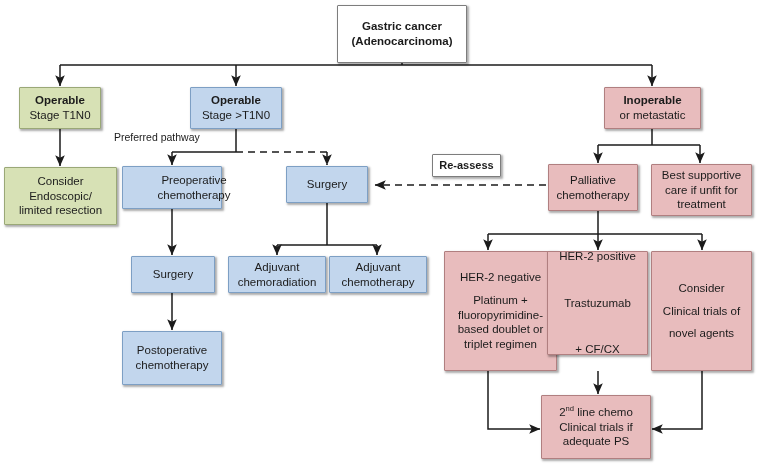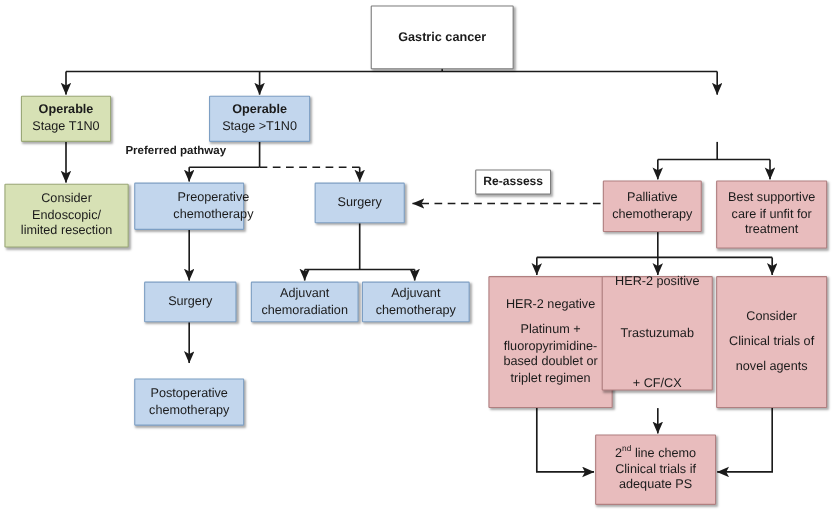--- a/index.html
+++ b/index.html
@@ -40,21 +40,20 @@
   .node .bold{font-weight:bold;}
   .n-white{background:#ffffff;border-color:#7d7d7d;}
   .n-green{background:#d7e1b5;border-color:#9aa877;}
   .n-blue{background:#c2d6ed;border-color:#7d9fc4;}
   .n-pink{background:#e8bcbd;border-color:#b07f80;}
   .label{
     position:absolute;
     font-size:10.5px;
     color:#1b1b1b;
     white-space:nowrap;
-    font-weight:bold;
   }
   .gap{height:8px;}
   sup{font-size:7.6px;vertical-align:super;line-height:0;}
 </style>
 </head>
 <body>
 
 <div id="canvas">
 
   <svg id="wires" viewBox="0 0 758 467" xmlns="http://www.w3.org/2000/svg">
@@ -104,32 +103,37 @@
       <path d="M702,234 L702,250" marker-end="url(#ah)"></path>
 
       <path d="M488,371 L488,429 L540,429" marker-end="url(#ah)"></path>
       <path d="M598,371 L598,394" marker-end="url(#ah)"></path>
       <path d="M702,371 L702,429 L652,429" marker-end="url(#ah)"></path>
     </g>
   </svg>
 
   <div class="node n-white" style="left:337px;top:5px;width:130px;height:58px;">
     <span class="ln bold">Gastric cancer</span>
+    <span class="ln bold">(Adenocarcinoma)</span>
   </div>
 
   <div class="node n-green" style="left:19px;top:87px;width:82px;height:42px;">
     <span class="ln bold">Operable</span>
     <span class="ln">Stage T1N0</span>
   </div>
 
   <div class="node n-blue" style="left:190px;top:87px;width:92px;height:42px;">
     <span class="ln bold">Operable</span>
     <span class="ln">Stage &gt;T1N0</span>
   </div>
 
+  <div class="node n-pink" style="left:604px;top:87px;width:97px;height:42px;">
+    <span class="ln bold">Inoperable</span>
+    <span class="ln">or metastatic</span>
+  </div>
 
   <div class="label" style="left:114px;top:131px;">Preferred pathway</div>
 
   <div class="node n-white" style="left:432px;top:154px;width:69px;height:23px;font-size:11px;">
     <span class="ln bold">Re-assess</span>
   </div>
 
   <div class="node n-green" style="left:4px;top:167px;width:113px;height:58px;">
     <span class="ln">Consider</span>
     <span class="ln">Endoscopic/</span>
@@ -143,21 +147,21 @@
 
   <div class="node n-blue" style="left:286px;top:166px;width:82px;height:37px;">
     <span class="ln">Surgery</span>
   </div>
 
   <div class="node n-pink" style="left:548px;top:164px;width:90px;height:47px;">
     <span class="ln">Palliative</span>
     <span class="ln">chemotherapy</span>
   </div>
 
-  <div class="node n-pink" style="left:651px;top:164px;width:101px;height:62px;">
+  <div class="node n-pink" style="left:651px;top:164px;width:101px;height:52px;">
     <span class="ln">Best supportive</span>
     <span class="ln">care if unfit for</span>
     <span class="ln">treatment</span>
   </div>
 
   <div class="node n-blue" style="left:131px;top:256px;width:84px;height:37px;">
     <span class="ln">Surgery</span>
   </div>
 
   <div class="node n-blue" style="left:228px;top:256px;width:98px;height:37px;">
@@ -188,21 +192,21 @@
   </div>
 
   <div class="node n-pink" style="left:651px;top:251px;width:101px;height:120px;">
     <span class="ln">Consider</span>
     <span class="gap"></span>
     <span class="ln">Clinical trials of</span>
     <span class="gap"></span>
     <span class="ln">novel agents</span>
   </div>
 
-  <div class="node n-blue" style="left:122px;top:344px;width:100px;height:43px;">
+  <div class="node n-blue" style="left:122px;top:331px;width:100px;height:54px;">
     <span class="ln">Postoperative</span>
     <span class="ln">chemotherapy</span>
   </div>
 
   <div class="node n-pink" style="left:541px;top:395px;width:110px;height:64px;">
     <span class="ln"><span>2</span><sup>nd</sup><span> line chemo</span></span>
     <span class="ln">Clinical trials if</span>
     <span class="ln">adequate PS</span>
   </div>
 

